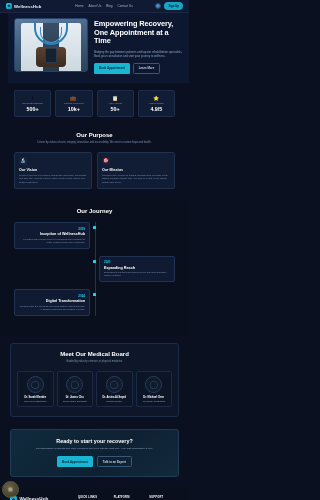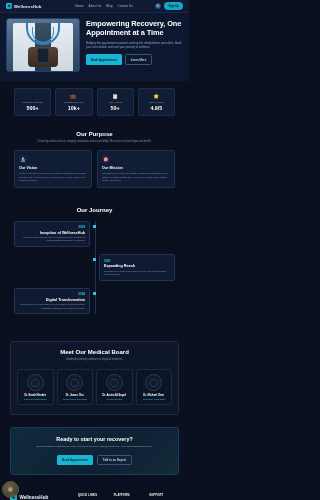--- a/index.html
+++ b/index.html
@@ -36,21 +36,21 @@
   }
   .nav-btn {
     background: #16a7c4; color: #04222b;
     font-size: 2.8px; font-weight: 700;
     padding: 1.6px 4px; border-radius: 6px; border: none;
   }
 
   
   .hero {
     background: #0d1730; padding: 5px 6px 9px;
-    display: flex; gap: 6px; align-items: flex-start;
+    display: flex; gap: 6px; align-items: flex-start; margin-left: 8px;
   }
   .hero-img {
     width: 74px; height: 54px; border-radius: 3px;
     border: .5px solid #26406b; flex: none; overflow: hidden;
     position: relative;
     background: linear-gradient(170deg,#5d7da0 0%, #41607f 40%, #2b4358 100%);
   }
   .hero-img .coat {
     position: absolute; left: 6px; right: 6px; top: 4px; bottom: 0;
     background: linear-gradient(180deg,#e8eef3,#cdd8e0);

